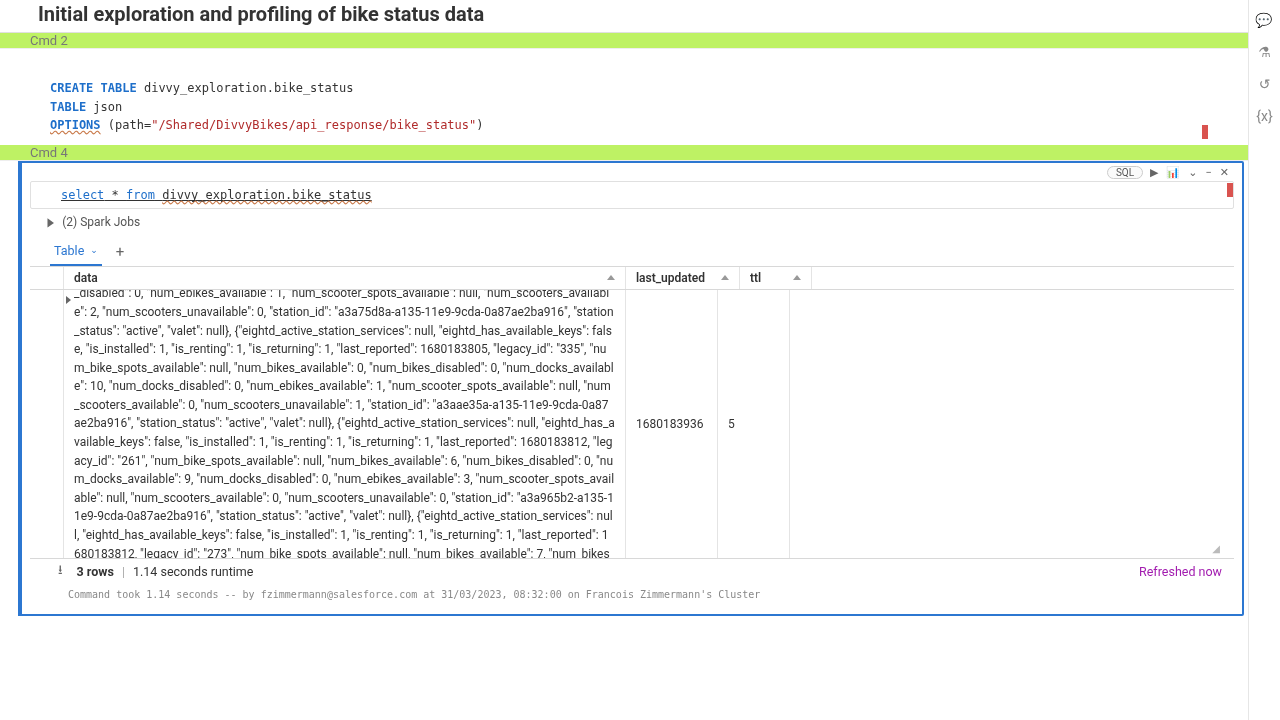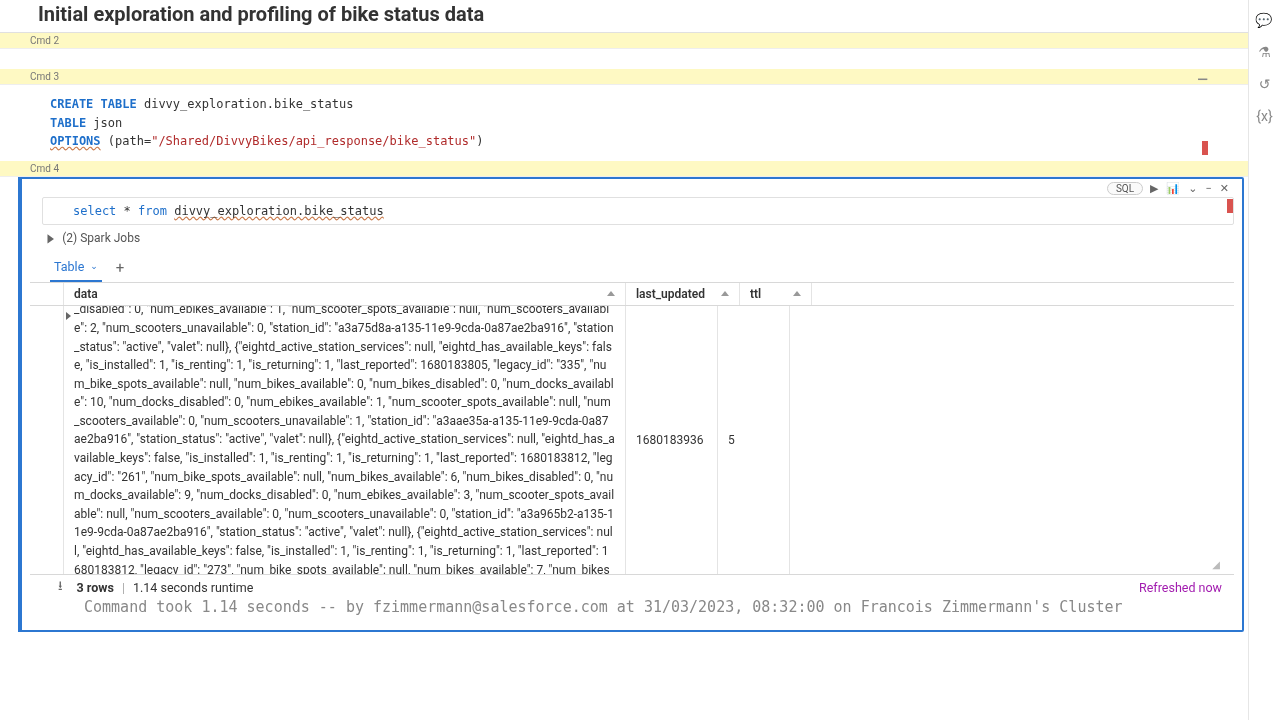--- a/index.html
+++ b/index.html
@@ -1,35 +1,35 @@
 <!DOCTYPE html>
 <html><head>
 <meta charset="utf-8">
 <style>
 * { box-sizing: border-box; margin: 0; padding: 0; }
 body { font-family: -apple-system, BlinkMacSystemFont, "Segoe UI", Roboto, sans-serif; font-size: 13px; color: #333; background: #fff; width: 1280px; height: 720px; overflow: hidden; position: relative; }
 .main-area { position: absolute; left: 0; top: 0; right: 32px; bottom: 0; overflow: hidden; }
 .header-bar { border-bottom: 1px solid #e0e0e0; padding: 2px 16px 6px 38px; }
 .page-title { font-size: 20px; font-weight: 700; }
-.cell-label { font-size: 10px; color: #777; padding: 2px 6px 2px 30px; background: #fef9c3; border-bottom: 1px solid #eee; height: 16px; line-height: 12px; }
+.cell-label { font-size: 13px; color: #777; padding: 2px 6px 2px 30px; background: #bef264; border-bottom: 1px solid #eee; height: 16px; line-height: 12px; }
 .cell-label.bottom { border-top: 1px solid #eee; }
 .code-cell { padding: 10px 34px 10px 50px; font-family: "Menlo", "Consolas", monospace; font-size: 12px; line-height: 1.55; position: relative; background: #fff; }
 .code-cell .collapse-icon { position: absolute; right: 40px; top: 16px; color: #888; font-size: 18px; font-weight: 300; cursor: pointer; }
 .code-cell .marker { position: absolute; right: 40px; bottom: 6px; width: 6px; height: 14px; background: #d9534f; }
 .kw { color: #1e6fca; font-weight: 600; }
 .kw2 { color: #1e6fca; }
 .str { color: #b02b2b; }
 .squig { text-decoration: underline wavy #c97a4a; text-decoration-skip-ink: none; }
 .active-cell { border: 2px solid #2c77d1; border-radius: 2px; margin: 0 4px 0 20px; position: relative; }
 .active-cell::before { content: ""; position: absolute; left: -4px; top: -2px; bottom: -2px; width: 4px; background: #2c77d1; }
 .active-header { height: 18px; position: relative; }
 .cell-toolbar { position: absolute; right: 12px; top: 3px; display: flex; align-items: center; gap: 6px; }
 .sql-pill { border: 1px solid #ccc; border-radius: 10px; padding: 0px 8px; font-size: 10px; color: #555; background: #fafafa; }
 .tb-icon { color: #666; font-size: 11px; cursor: pointer; padding: 0 1px; }
-.active-code { padding: 4px 30px 4px 30px; font-family: "Menlo", "Consolas", monospace; font-size: 12px; line-height: 1.5; position: relative; border: 1px solid #e0e0e0; margin: 0 8px 0 20px; border-radius: 2px; }
+.active-code { padding: 4px 30px 4px 30px; font-family: "Menlo", "Consolas", monospace; font-size: 12px; line-height: 1.5; position: relative; border: 1px solid #e0e0e0; margin: 0 8px 0 8px; border-radius: 2px; text-decoration: underline; }
 .active-code .marker { position: absolute; right: 0px; top: 1px; width: 6px; height: 14px; background: #d9534f; }
 .spark-row { padding: 6px 8px 6px 24px; font-size: 12px; color: #555; }
 .spark-row .caret { display: inline-block; transform: scaleX(0.7); margin-right: 4px; color: #666; }
 .tabs-row { display: flex; align-items: center; gap: 14px; padding: 4px 8px 0 28px; }
 .tab-active { color: #2c77d1; font-size: 12.5px; padding: 4px 4px 6px 4px; border-bottom: 2px solid #2c77d1; display: flex; align-items: center; gap: 6px; }
 .tab-chevron { color: #2c77d1; font-size: 9px; }
 .tab-plus { color: #666; font-size: 15px; cursor: pointer; }
 .result-table { margin: 0 8px; border-top: 1px solid #d8d8d8; overflow: hidden; }
 .rt-head { display: flex; background: #fff; border-bottom: 1px solid #d8d8d8; font-weight: 600; font-size: 12px; color: #333; }
 .rt-head .col, .rt-body .col { padding: 4px 10px; display: flex; align-items: center; gap: 16px; border-right: 1px solid #e4e4e4; }
@@ -41,40 +41,39 @@
 .rt-body { display: flex; font-size: 12px; color: #333; max-height: 268px; overflow: hidden; }
 .rt-body .col-idx { background: #fff; }
 .rt-body .col-data { padding: 4px 10px; line-height: 1.55; word-break: break-all; position: relative; }
 .expand-tri { position: absolute; left: 2px; top: 6px; width: 0; height: 0; border-top: 4px solid transparent; border-bottom: 4px solid transparent; border-left: 5px solid #666; }
 .rt-body .col-lu, .rt-body .col-ttl { padding: 4px 10px; }
 .resize-handle { position: absolute; right: 14px; bottom: 60px; color: #bbb; font-size: 10px; }
 .footer-bar { position: absolute; left: 0; right: 0; bottom: 30px; height: 26px; border-top: 1px solid #d8d8d8; display: flex; align-items: center; padding: 0 12px 0 28px; font-size: 12.5px; color: #333; background: #fff; }
 .footer-bar .dl { color: #666; margin-right: 14px; font-size: 13px; }
 .footer-bar .sep { margin: 0 8px; color: #aaa; }
 .footer-bar .refreshed { margin-left: auto; color: #a21caf; }
-.cmd-status { position: absolute; left: 16px; right: 0; bottom: 14px; padding: 2px 0 0 38px; font-family: "Menlo", "Consolas", monospace; font-size: 15px; color: #888; }
+.cmd-status { position: absolute; left: 0; right: 0; bottom: 14px; padding: 2px 0 0 38px; font-family: "Menlo", "Consolas", monospace; font-size: 10px; color: #888; }
 .right-rail { position: absolute; right: 0; top: 0; width: 32px; bottom: 0; border-left: 1px solid #e6e6e6; display: flex; flex-direction: column; align-items: center; gap: 16px; padding-top: 12px; color: #888; }
 .rr-icon { font-size: 14px; cursor: pointer; }
 .footer-container { position: relative; height: 56px; margin: 0 8px; }
 </style>
 </head>
 <body>
 
 <div class="main-area">
 
   <div class="header-bar">
     <div class="page-title">Initial exploration and profiling of bike status data</div>
   </div>
 
   <div class="cell-label">Cmd 2</div>
   <div class="code-cell">
     <span class="collapse-icon">−</span>
   </div>
 
-  <div class="cell-label">Cmd 3</div>
   <div class="code-cell">
     <pre id="code3"><span class="kw">CREATE</span> <span class="kw">TABLE</span> divvy_exploration.bike_status
 <span class="kw">TABLE</span> json
 <span class="kw squig">OPTIONS</span> (path=<span class="str">"/Shared/DivvyBikes/api_response/bike_status"</span>)</pre>
     <div class="marker"></div>
   </div>
 
   <div class="cell-label">Cmd 4</div>
 
   <div class="active-cell">

